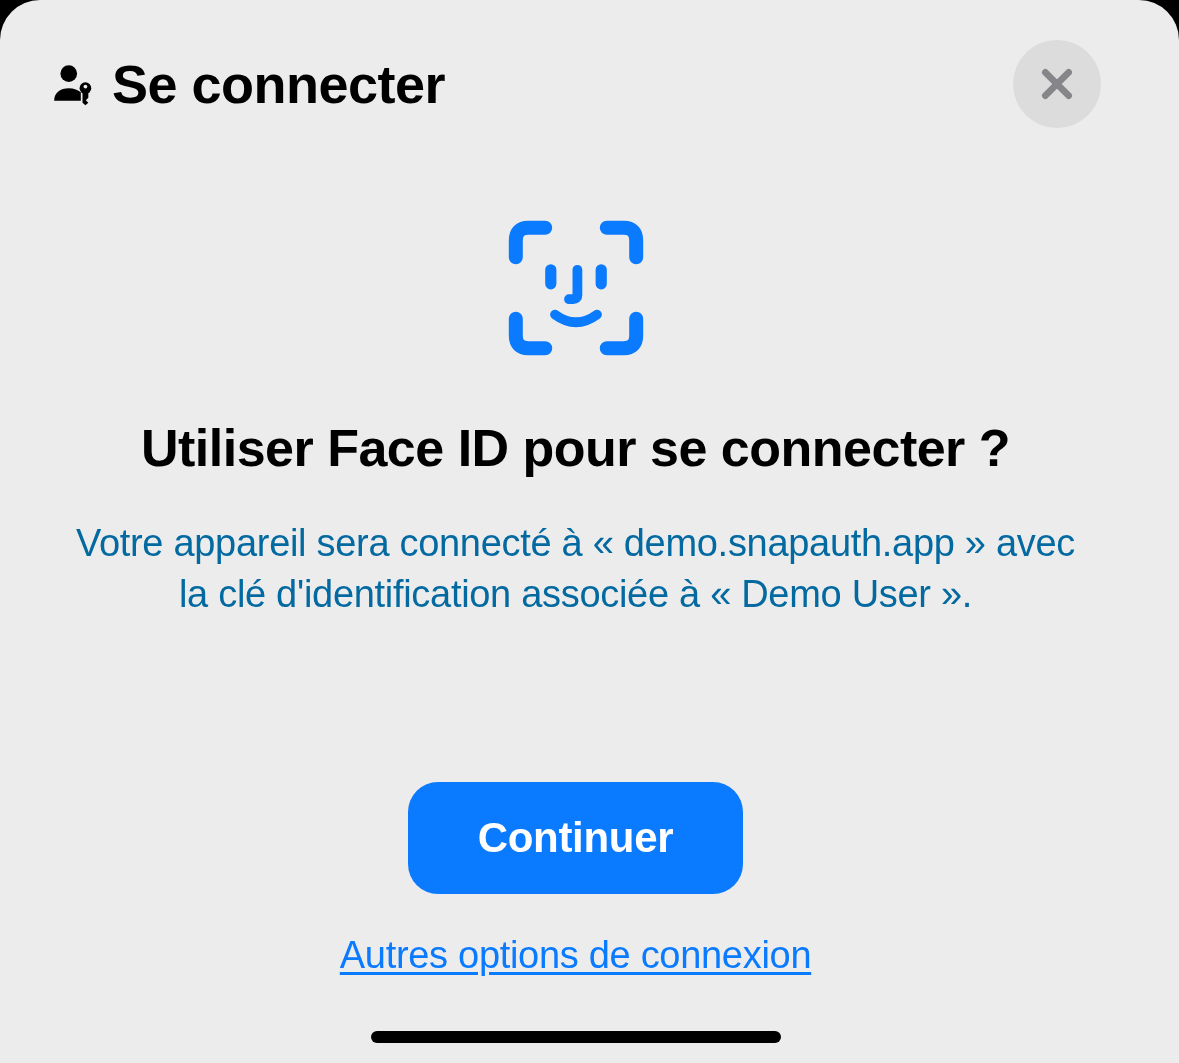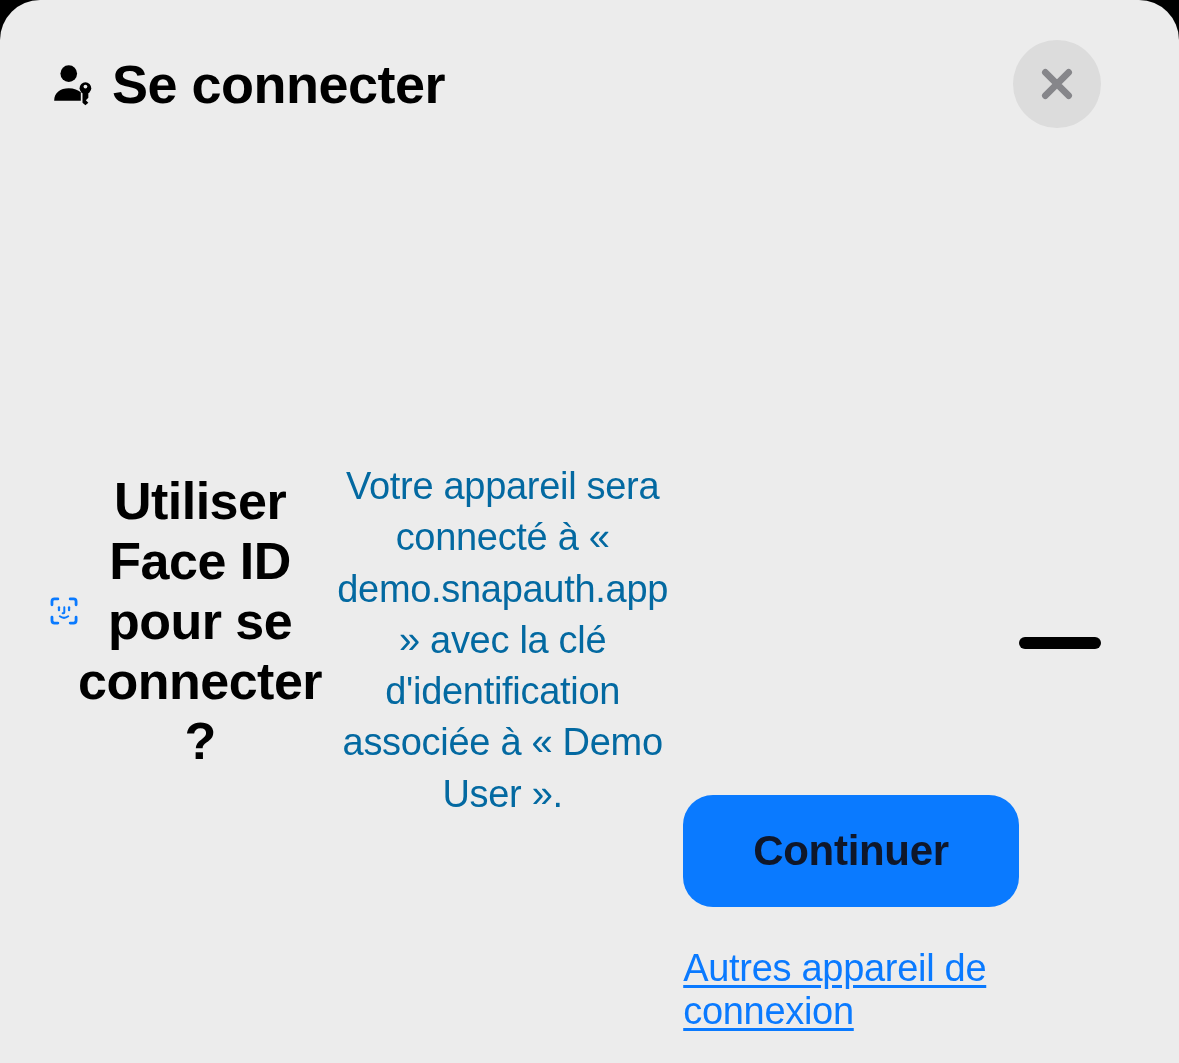--- a/index.html
+++ b/index.html
@@ -65,21 +65,21 @@
       cursor: pointer;
     }
     
     .close-button svg {
       width: 40px;
       height: 40px;
     }
     
     .content {
       display: flex;
-      flex-direction: row;
+      flex-direction: column;
       align-items: center;
       flex: 1;
     }
     
     .faceid-icon {
       width: 140px;
       height: 140px;
       margin-bottom: 60px;
     }
     
@@ -106,21 +106,21 @@
       display: flex;
       flex-direction: column;
       align-items: center;
       gap: 40px;
       padding-bottom: 30px;
       margin-top: auto;
     }
     
     .continue-button {
       background: #0a7aff;
-      color: #0f172a;
+      color: #ffffff;
       border: none;
       border-radius: 30px;
       padding: 32px 70px;
       font-size: 42px;
       font-weight: 600;
       cursor: pointer;
       letter-spacing: -0.3px;
     }
     
     .other-options-link {
@@ -177,19 +177,19 @@
       <path d="M 51 37 L 51 55 Q 51 58 48 58 L 45 58" stroke="#0a7aff" stroke-width="7" stroke-linecap="round" fill="none"></path>
       <path d="M 35 69 Q 50 80 65 69" stroke="#0a7aff" stroke-width="7" stroke-linecap="round" fill="none"></path>
     </svg>
 
     <h2 class="prompt-title">Utiliser Face ID pour se connecter ?</h2>
 
     <p class="prompt-description">Votre appareil sera connecté à « demo.snapauth.app » avec la clé d'identification associée à « Demo User ».</p>
 
     <div class="actions">
       <button class="continue-button">Continuer</button>
-      <a class="other-options-link">Autres appareil de connexion</a>
+      <a class="other-options-link">Autres options de connexion</a>
     </div>
 
     <div class="home-indicator"></div>
   </div>
 
 </div>
 
 </body></html>

